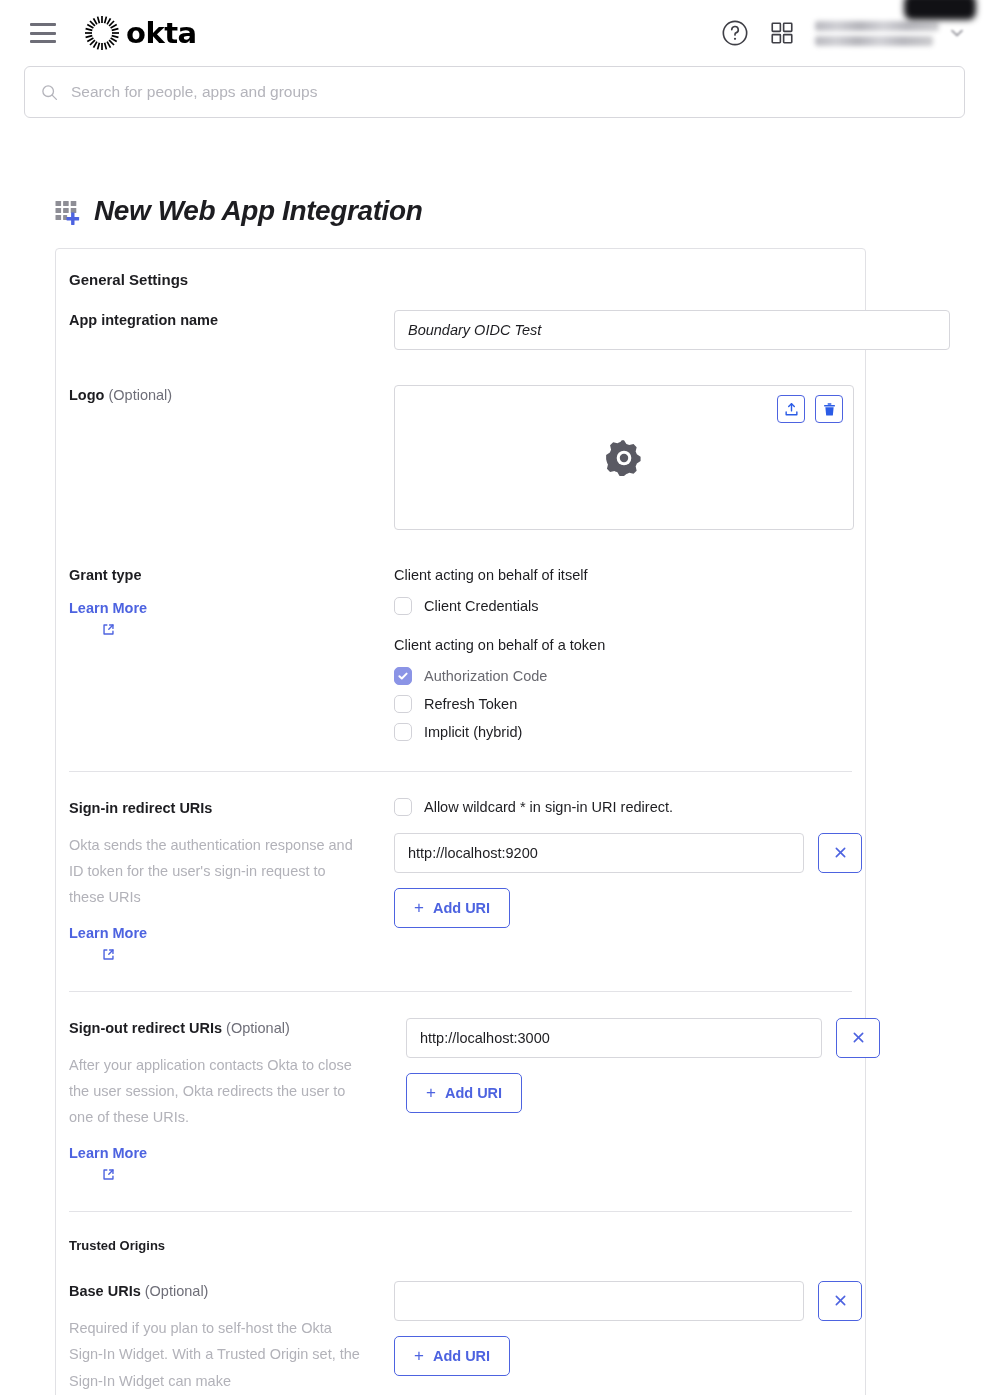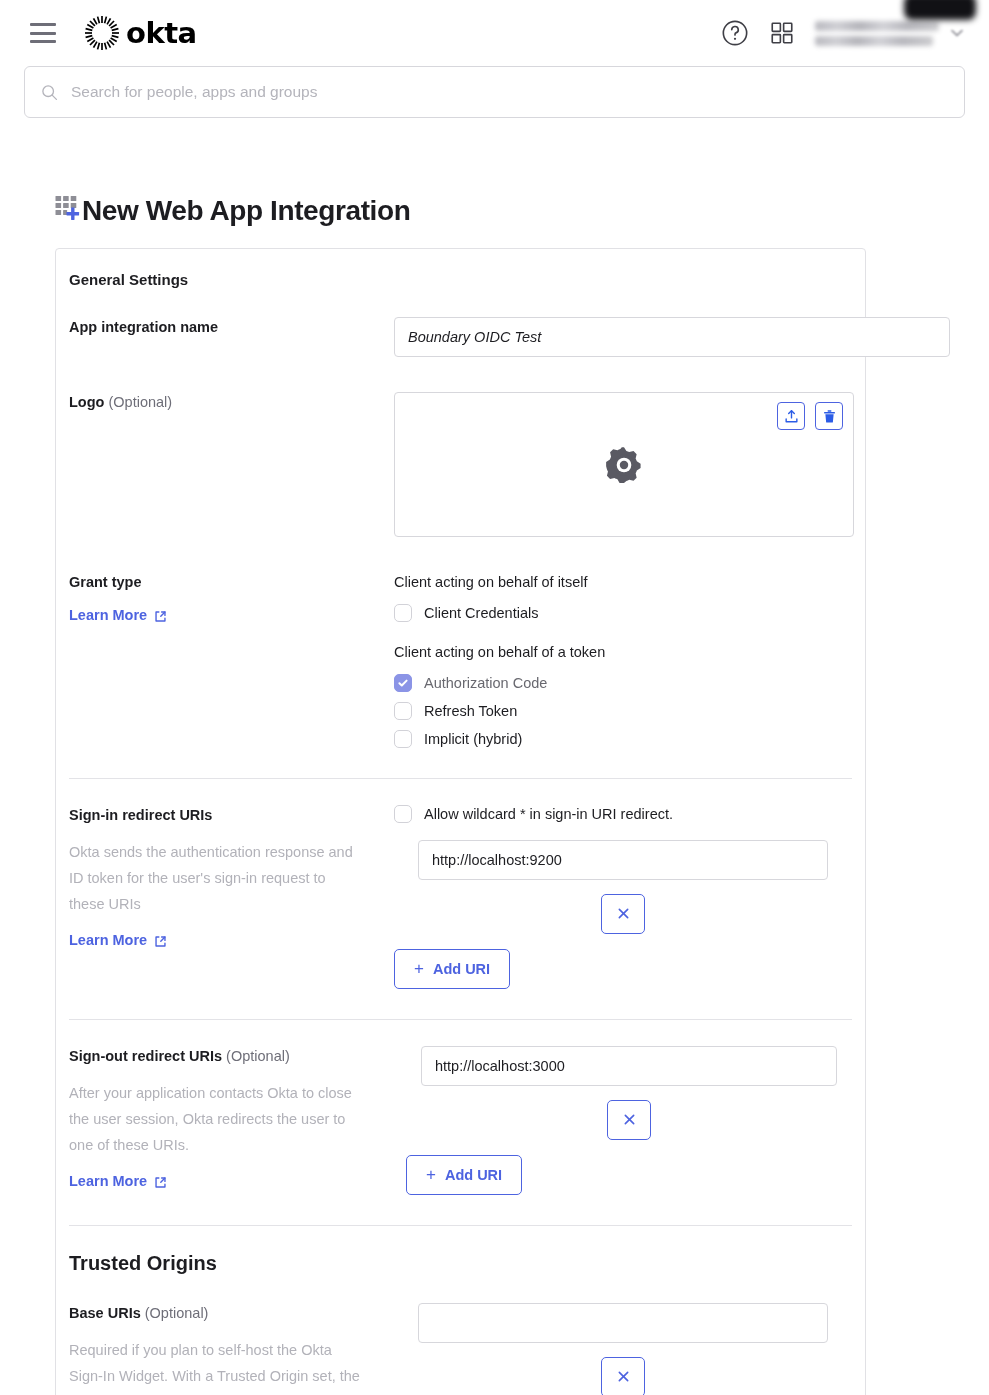--- a/index.html
+++ b/index.html
@@ -72,59 +72,60 @@
   }
   .search-icon { width: 17px; height: 17px; flex: 0 0 auto; }
   .search-input {
     border: none; outline: none; flex: 1; font-size: 15.5px;
     font-family: "Liberation Sans", sans-serif; color: #1d1d21; background: transparent;
   }
   .search-input::placeholder { color: #b4b4bb; }
 
   
   .page-title-row {
-    display: flex; align-items: flex-start; 
+    display: flex; align-items: flex-end; gap: 12px;
     margin: 77px 0 0 55px;
+    font-style: italic;
   }
   .title-icon { width: 27px; height: 27px; flex: 0 0 auto; }
   .page-title { font-size: 28px; font-weight: 700; letter-spacing: -0.4px; color: #1d1d21; }
 
   
   .card {
     margin: 21px 0 0 55px;
     width: 811px;
     border: 1px solid #e1e1e5;
     border-radius: 4px;
     background: #fff;
     padding: 0 0 40px 0;
     min-height: 1180px;
   }
   .card-heading {
     font-size: 15px; font-weight: 700; color: #1d1d21;
     padding: 22px 0 0 13px;
   }
   .sec-heading {
-    font-size: 20px; font-weight: 700; color: #1d1d21;
+    font-size: 13px; font-weight: 700; color: #1d1d21;
     padding: 0 0 0 13px;
   }
 
   .row { display: flex; padding: 0 13px; }
   .row-label { width: 325px; flex: 0 0 325px; padding-right: 16px; }
   .row-field { flex: 1; }
 
   .lbl { font-size: 14.5px; font-weight: 700; color: #1d1d21; line-height: 1.45; }
   .lbl .opt { font-weight: 400; color: #6e6e78; }
   .helper {
     font-size: 14.5px; color: #b2b2b9; line-height: 1.82; margin-top: 13px;
     max-width: 295px;
   }
   .learn-more {
-    display: inline-flex; align-items: flex-end; gap: 7px;
+    display: inline-flex; align-items: center; gap: 7px;
     color: #4d63e0; font-size: 14.5px; font-weight: 700;
-    text-decoration: none; margin-top: 14px; cursor: pointer;
+    text-decoration: none; margin-top: 14px; cursor: pointer; flex-direction: column;
   }
   .ext-icon { width: 13px; height: 13px; }
 
   .text-input {
     width: 100%; height: 40px; border: 1px solid #d7d7dc; border-radius: 4px;
     padding: 0 13px; font-size: 14.5px; font-family: "Liberation Sans", sans-serif;
     color: #1d1d21; outline: none; background: #fff;
   }
   .input-w460 { width: 556px; font-style: italic; }
 
@@ -148,21 +149,21 @@
     width: 18px; height: 18px; border-radius: 5px; border: 1.6px solid #d2d2d8;
     background: #fff; flex: 0 0 auto; cursor: pointer;
     display: flex; align-items: center; justify-content: center;
   }
   .chk.checked { background: #8b94e6; border-color: #8b94e6; }
   .chk.checked svg { width: 12px; height: 12px; }
   .chk-label { font-size: 14.5px; color: #1d1d21; }
   .chk-label.dim { color: #68686f; }
   .gap-group { margin-top: 20px; }
 
-  .uri-row { display: flex; align-items: center; gap: 14px; flex-direction: column; }
+  .uri-row { display: flex; align-items: center; gap: 14px; }
   .x-btn {
     width: 44px; height: 40px; border: 1px solid #4d63e0; border-radius: 5px;
     background: #fff; display: flex; align-items: center; justify-content: center;
     cursor: pointer; flex: 0 0 auto;
   }
   .x-btn svg { width: 13px; height: 13px; }
 
   .add-uri {
     margin-top: 15px; height: 40px; padding: 0 19px;
     border: 1px solid #4d63e0; border-radius: 5px; background: #fff;
@@ -273,21 +274,21 @@
       <rect x="11.5" y="17" width="12.6" height="3.4" rx="0.4"></rect>
     </g>
   </svg>
   <div class="page-title">New Web App Integration</div>
 </div>
 
 <div class="card">
 
   <div class="card-heading">General Settings</div>
 
-  <div class="row" style="margin-top:29px;">
+  <div class="row" style="margin-top:22px;">
     <div class="row-label">
       <div class="lbl">App integration name</div>
     </div>
     <div class="row-field">
       <input class="text-input input-w460" type="text" value="Boundary OIDC Test" style="">
     </div>
   </div>
 
   <div class="row" style="margin-top:35px;">
     <div class="row-label">

